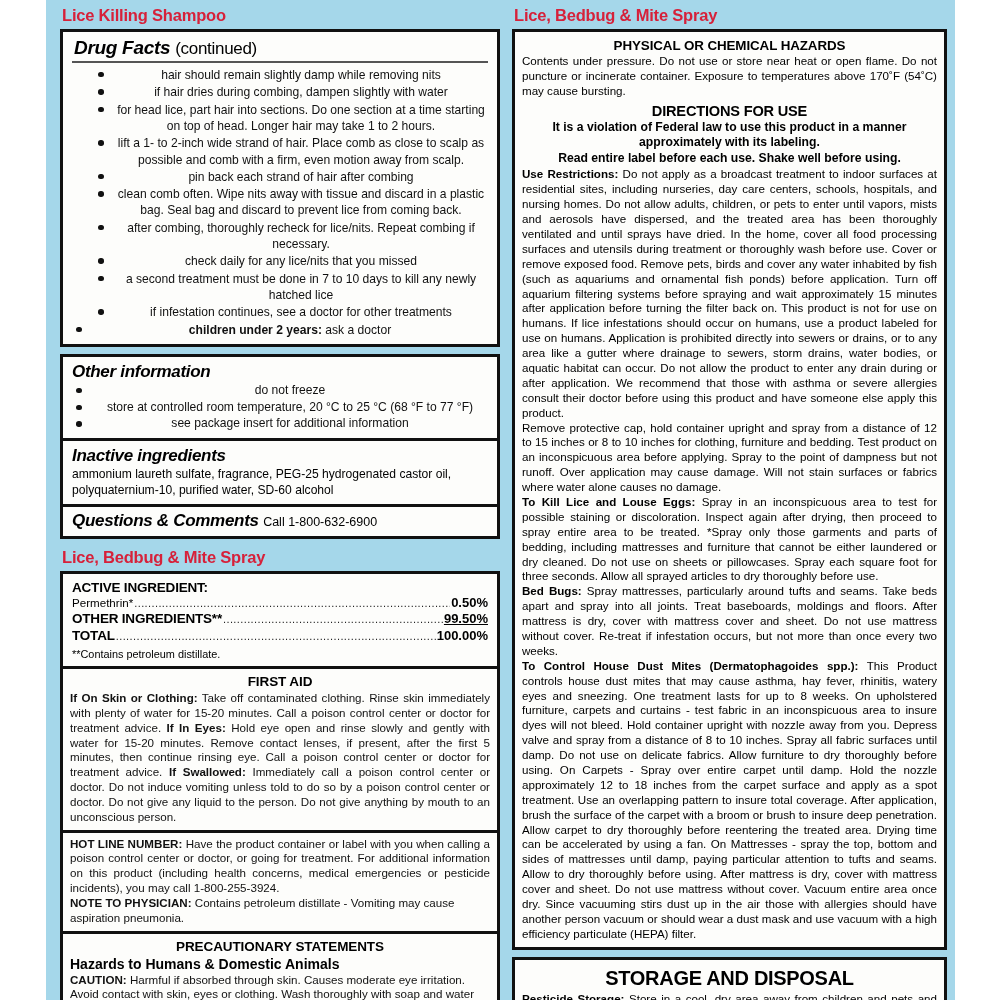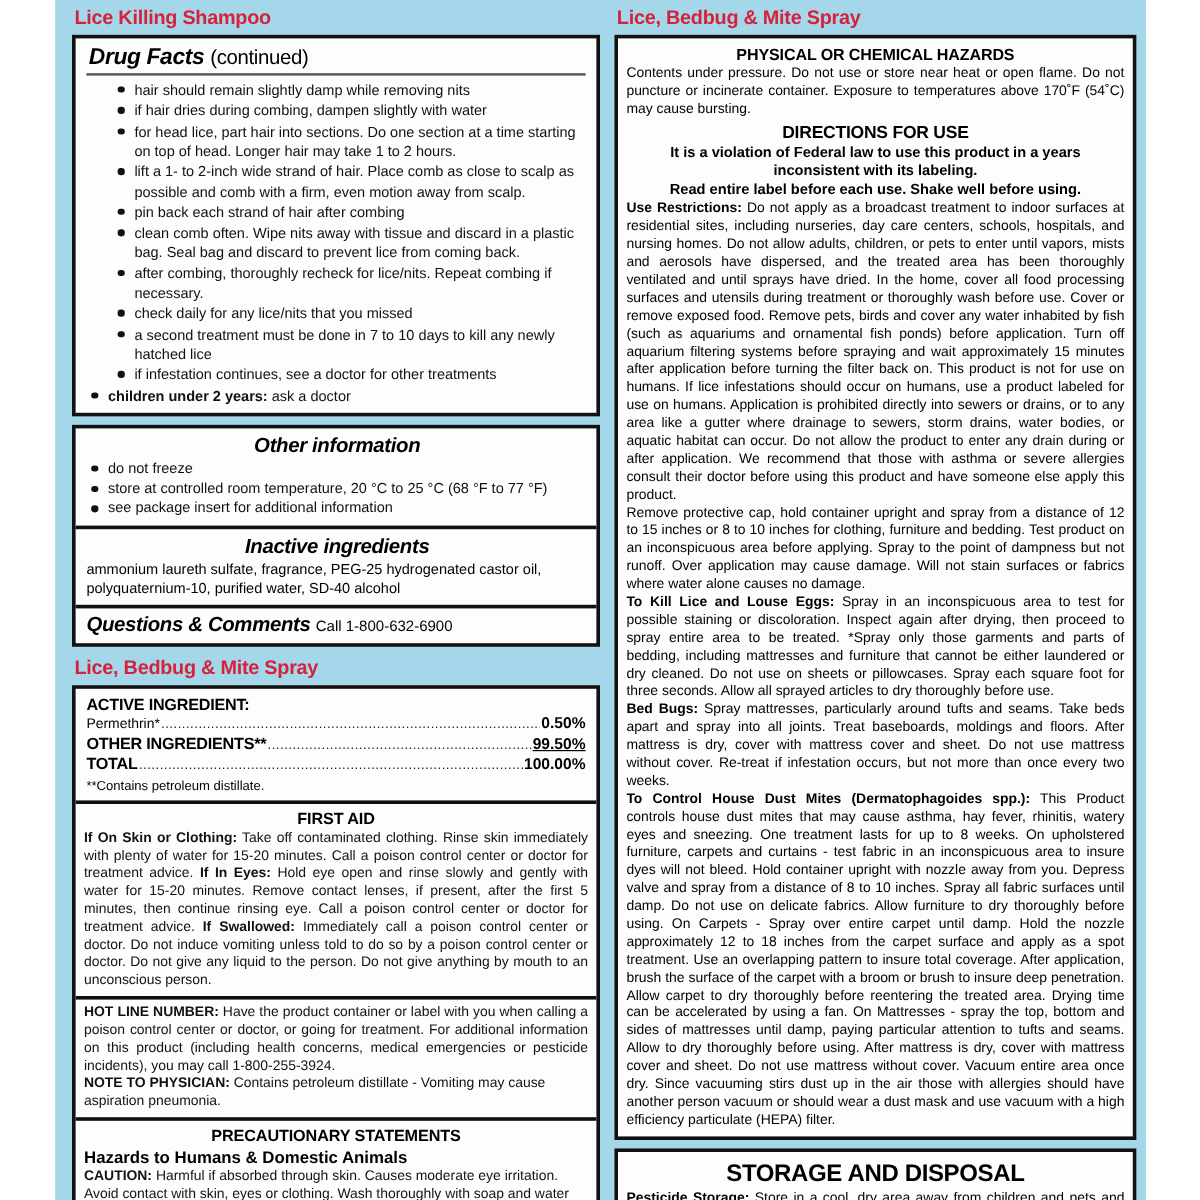--- a/index.html
+++ b/index.html
@@ -47,35 +47,34 @@
   .df-title{
     font-size:19px;font-weight:bold;font-style:italic;
     letter-spacing:-.3px;margin:1px 0 2px 4px;
   }
   .df-title .cont{font-style:normal;font-weight:normal;font-size:17px;margin-top:32px;}
   .rule{height:2px;background:#555;margin:0 2px 4px 2px;}
 
   ul.bl{list-style:none;margin:0;padding:0;}
   ul.bl li{
     position:relative;padding-left:20px;margin:0 0 1px 0;
-    font-size:12.1px;line-height:1.35;color:#111;
+    font-size:12.1px;line-height:1.35;color:#111;text-align:center;
   }
   ul.bl li:before{
     content:"";position:absolute;left:6px;top:5px;
     width:5.5px;height:5.5px;border-radius:50%;background:#111;
   }
   ul.bl.indent{margin-left:22px;}
   ul.bl.tight li{line-height:1.3;}
   li.outdent{padding-left:20px;font-weight:bold;font-size:12.3px;}
   li.outdent .reg{font-weight:normal;}
 
   .sec-title{
     font-size:17px;font-weight:bold;font-style:italic;letter-spacing:-.3px;
     margin:1px 0 1px 2px;
-    text-align:center;
   }
   .sec-body{font-size:12.1px;line-height:1.32;margin-left:2px;}
   .qc{font-size:17px;font-weight:bold;font-style:italic;letter-spacing:-.3px;margin-left:2px;}
   .qc .reg{font-style:normal;font-weight:normal;font-size:12.5px;letter-spacing:0;}
 
   
   .ing-head{font-size:13.5px;font-weight:bold;letter-spacing:-.2px;margin:2px 0 0 2px;}
   .ing-row{
     display:flex;align-items:baseline;font-size:11.6px;margin:0 2px 0 2px;
     line-height:1.25;
@@ -152,21 +151,21 @@
         <div class="panel">
           <div class="sec-title">Other information</div>
           <ul class="bl tight">
             <li>do not freeze</li>
             <li>store at controlled room temperature, 20 °C to 25 °C (68 °F to 77 °F)</li>
             <li>see package insert for additional information</li>
           </ul>
         </div>
         <div class="panel">
           <div class="sec-title">Inactive ingredients</div>
-          <div class="sec-body">ammonium laureth sulfate, fragrance, PEG-25 hydrogenated castor oil, polyquaternium-10, purified water, SD-40 alcohol</div>
+          <div class="sec-body">ammonium laureth sulfate, fragrance, PEG-25 hydrogenated castor oil, polyquaternium-10, purified water, SD-60 alcohol</div>
         </div>
         <div class="panel nb">
           <div class="qc">
             <span>Questions &amp; Comments</span>
             <span class="reg">Call 1-800-632-6900</span>
           </div>
         </div>
       </div>
 
       <div class="brandtitle second">Lice, Bedbug &amp; Mite Spray</div>
@@ -216,21 +215,21 @@
     <div class="col col-right">
 
       <div class="brandtitle">Lice, Bedbug &amp; Mite Spray</div>
 
       <div class="group">
         <div class="panel nb">
           <div class="r-head">PHYSICAL OR CHEMICAL HAZARDS</div>
           <p class="r-just">Contents under pressure. Do not use or store near heat or open flame. Do not puncture or incinerate container. Exposure to temperatures above 170˚F (54˚C) may cause bursting.</p>
 
           <div class="r-head2">DIRECTIONS FOR USE</div>
-          <div class="r-bold-ctr">It is a violation of Federal law to use this product in a years inconsistent with its labeling.</div>
+          <div class="r-bold-ctr">It is a violation of Federal law to use this product in a manner approximately with its labeling.</div>
           <div class="r-bold-ctr">Read entire label before each use. Shake well before using.</div>
 
           <p class="r-just"><b>Use Restrictions:</b> Do not apply as a broadcast treatment to indoor surfaces at residential sites, including nurseries, day care centers, schools, hospitals, and nursing homes. Do not allow adults, children, or pets to enter until vapors, mists and aerosols have dispersed, and the treated area has been thoroughly ventilated and until sprays have dried. In the home, cover all food processing surfaces and utensils during treatment or thoroughly wash before use. Cover or remove exposed food. Remove pets, birds and cover any water inhabited by fish (such as aquariums and ornamental fish ponds) before application. Turn off aquarium filtering systems before spraying and wait approximately 15 minutes after application before turning the filter back on. This product is not for use on humans. If lice infestations should occur on humans, use a product labeled for use on humans. Application is prohibited directly into sewers or drains, or to any area like a gutter where drainage to sewers, storm drains, water bodies, or aquatic habitat can occur. Do not allow the product to enter any drain during or after application. We recommend that those with asthma or severe allergies consult their doctor before using this product and have someone else apply this product.</p>
           <p class="r-just">Remove protective cap, hold container upright and spray from a distance of 12 to 15 inches or 8 to 10 inches for clothing, furniture and bedding. Test product on an inconspicuous area before applying. Spray to the point of dampness but not runoff. Over application may cause damage. Will not stain surfaces or fabrics where water alone causes no damage.</p>
           <p class="r-just"><b>To Kill Lice and Louse Eggs:</b> Spray in an inconspicuous area to test for possible staining or discoloration. Inspect again after drying, then proceed to spray entire area to be treated. *Spray only those garments and parts of bedding, including mattresses and furniture that cannot be either laundered or dry cleaned. Do not use on sheets or pillowcases. Spray each square foot for three seconds. Allow all sprayed articles to dry thoroughly before use.</p>
           <p class="r-just"><b>Bed Bugs:</b> Spray mattresses, particularly around tufts and seams. Take beds apart and spray into all joints. Treat baseboards, moldings and floors. After mattress is dry, cover with mattress cover and sheet. Do not use mattress without cover. Re-treat if infestation occurs, but not more than once every two weeks.</p>
           <p class="r-just"><b>To Control House Dust Mites (Dermatophagoides spp.):</b> This Product controls house dust mites that may cause asthma, hay fever, rhinitis, watery eyes and sneezing. One treatment lasts for up to 8 weeks. On upholstered furniture, carpets and curtains - test fabric in an inconspicuous area to insure dyes will not bleed. Hold container upright with nozzle away from you. Depress valve and spray from a distance of 8 to 10 inches. Spray all fabric surfaces until damp. Do not use on delicate fabrics. Allow furniture to dry thoroughly before using. On Carpets - Spray over entire carpet until damp. Hold the nozzle approximately 12 to 18 inches from the carpet surface and apply as a spot treatment. Use an overlapping pattern to insure total coverage. After application, brush the surface of the carpet with a broom or brush to insure deep penetration. Allow carpet to dry thoroughly before reentering the treated area. Drying time can be accelerated by using a fan. On Mattresses - spray the top, bottom and sides of mattresses until damp, paying particular attention to tufts and seams. Allow to dry thoroughly before using. After mattress is dry, cover with mattress cover and sheet. Do not use mattress without cover. Vacuum entire area once dry. Since vacuuming stirs dust up in the air those with allergies should have another person vacuum or should wear a dust mask and use vacuum with a high efficiency particulate (HEPA) filter.</p>
         </div>
       </div>
 

